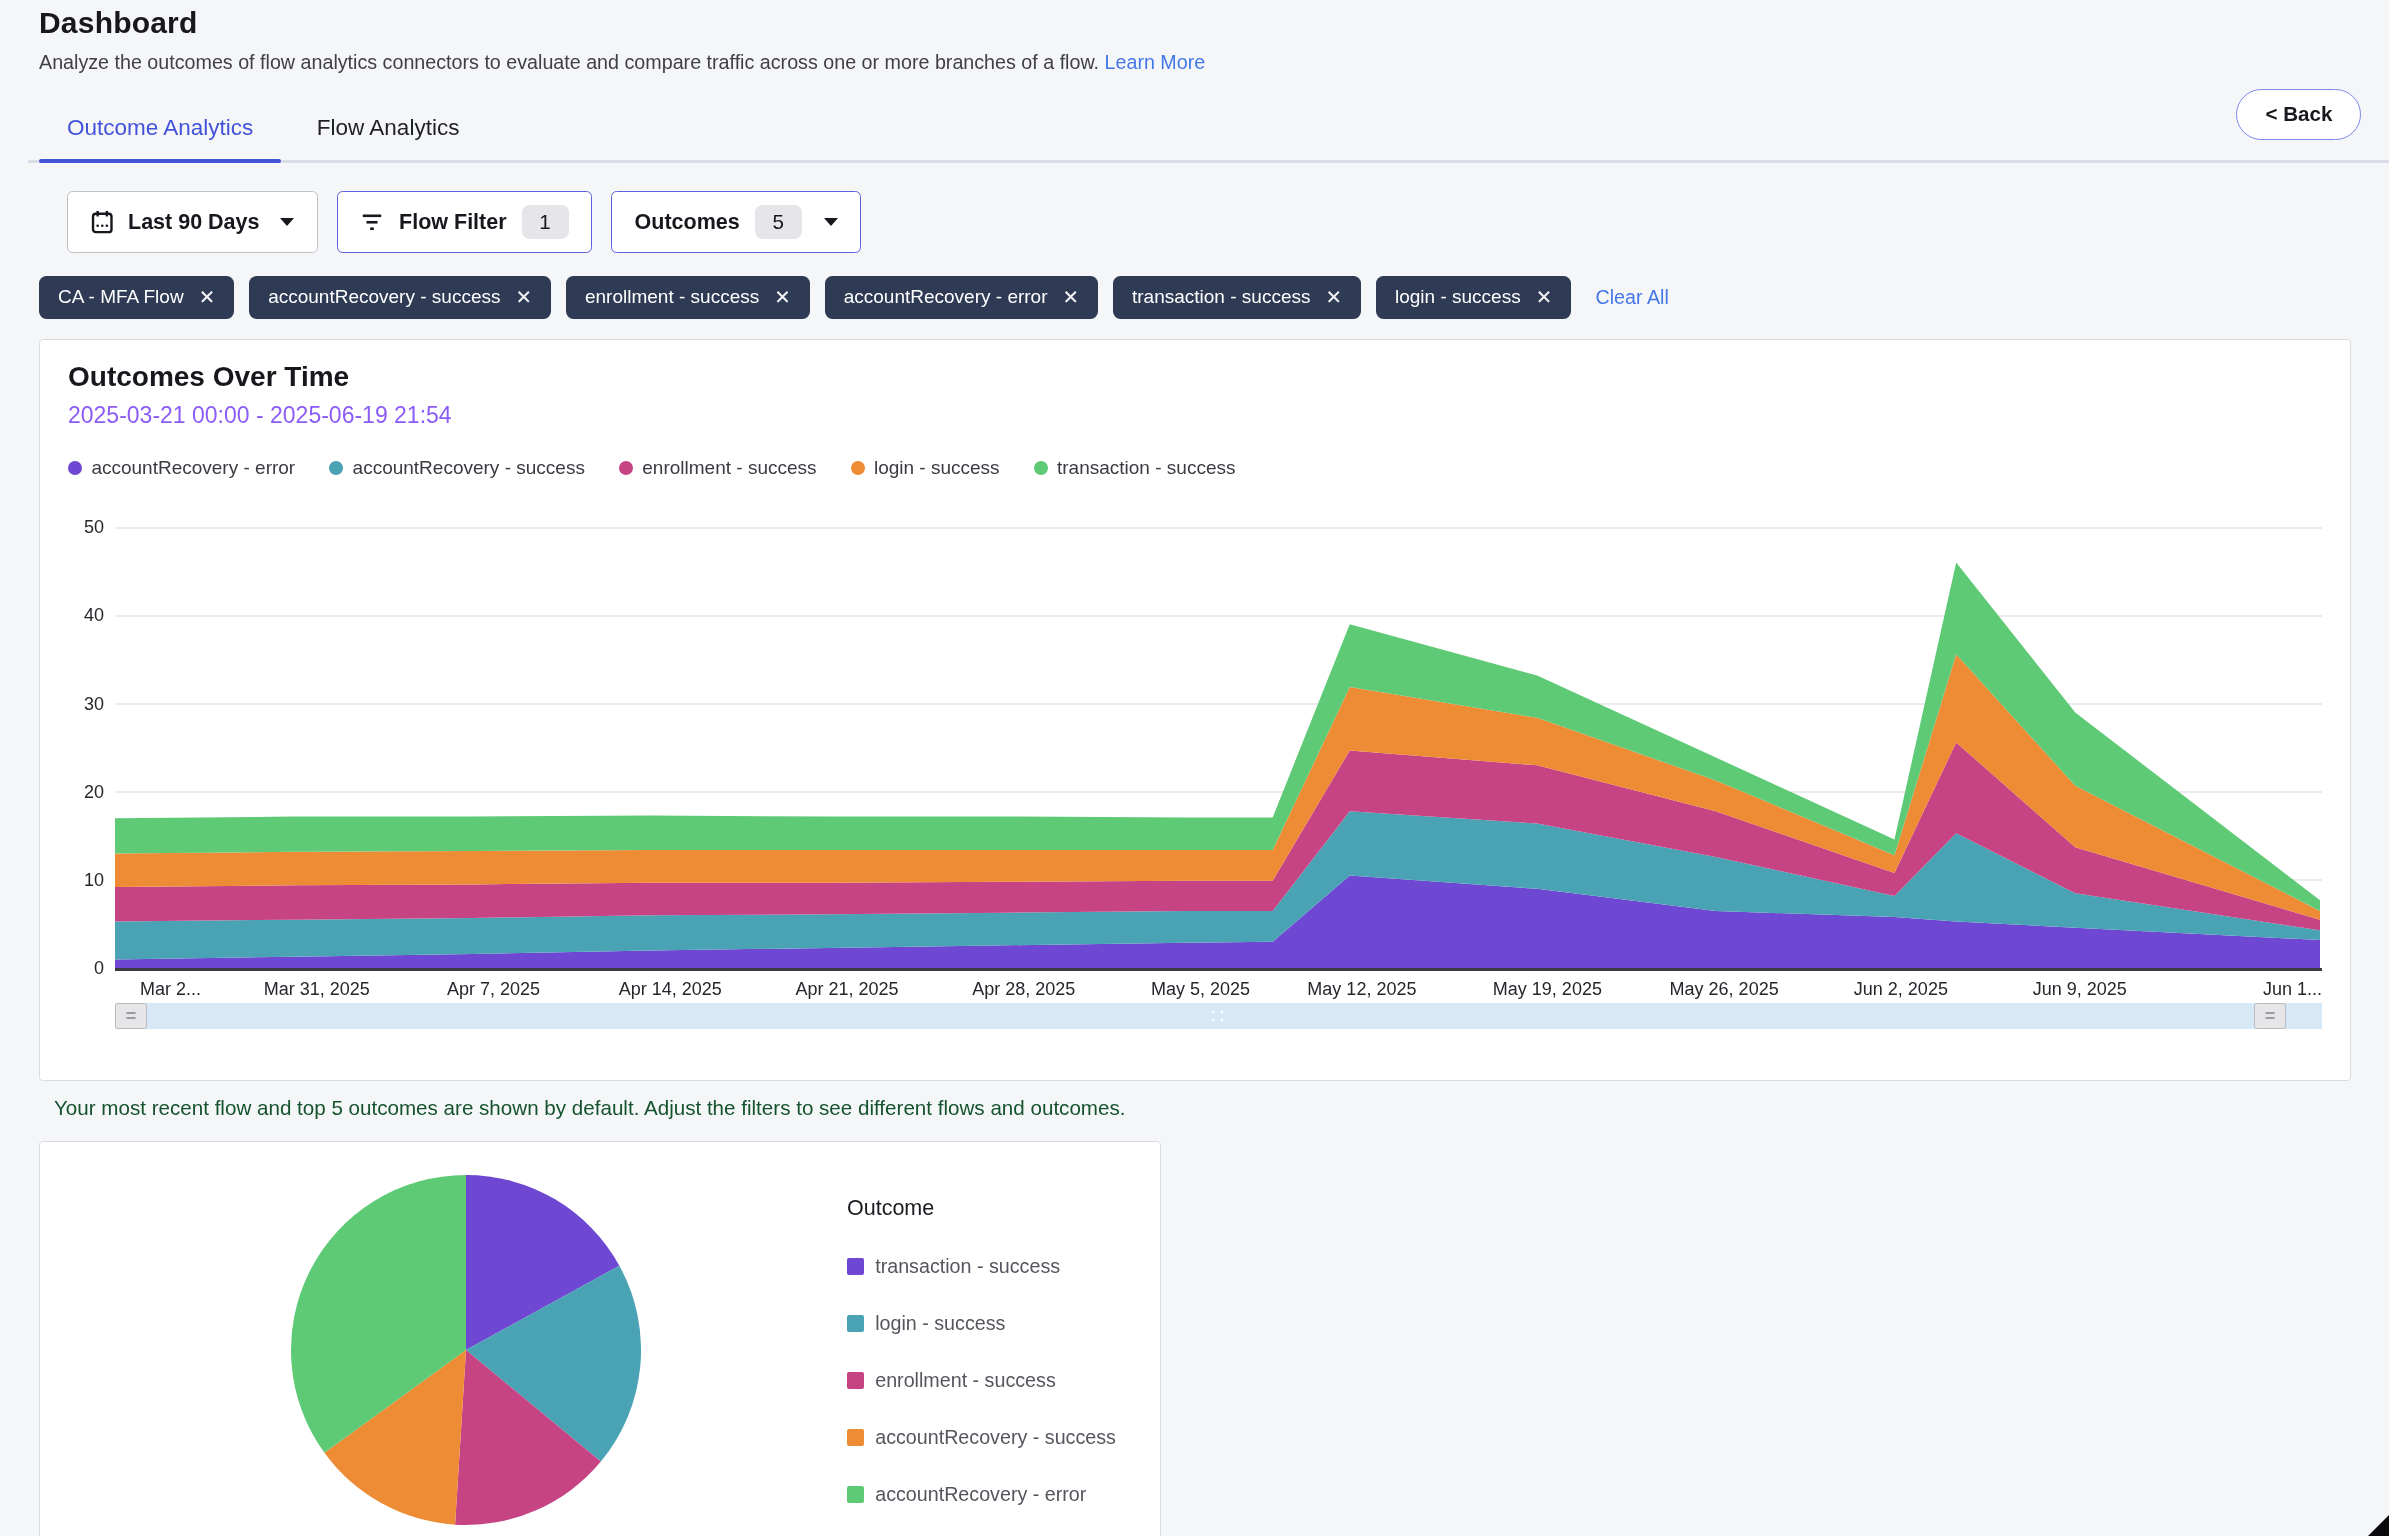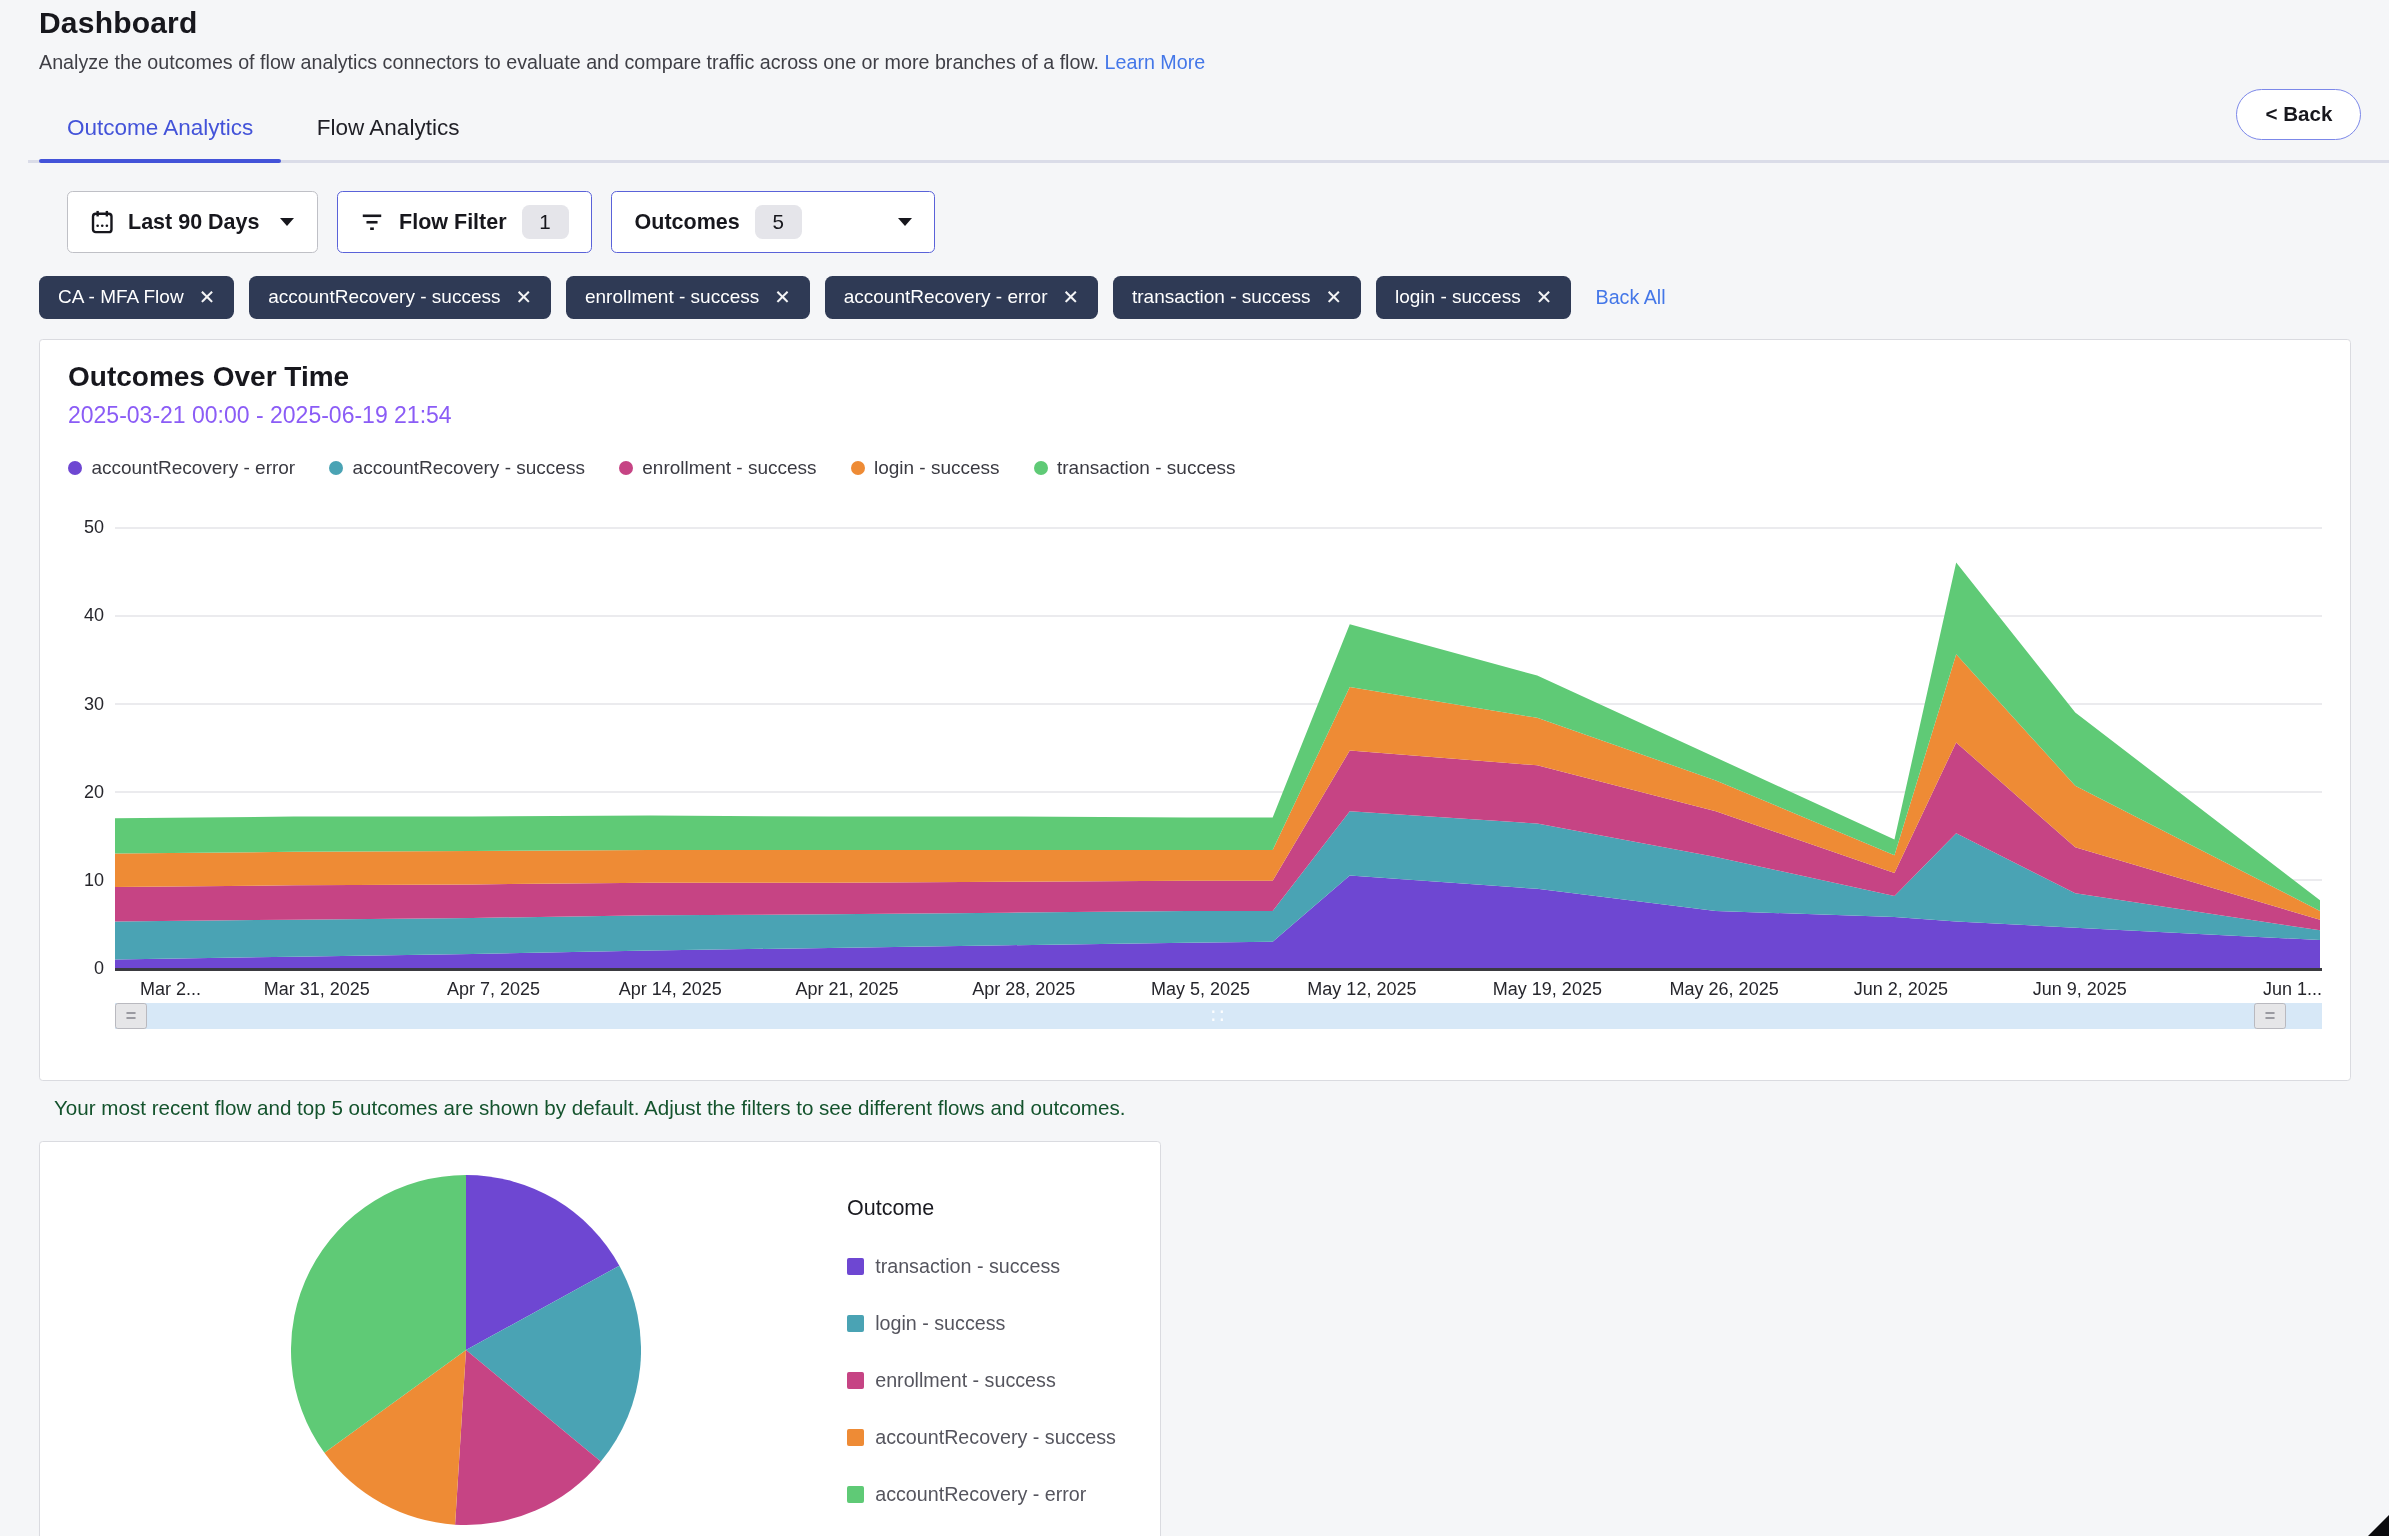--- a/index.html
+++ b/index.html
@@ -39,21 +39,21 @@
     height:62px;background:#fff;border-radius:5.6px;display:flex;align-items:center;
     padding:0 22.5px;gap:15px;cursor:pointer;font-size:21.5px;font-weight:700;color:#17171d;
     border:1.9px solid #bfc0c6;box-sizing:border-box;
   }
   .fbtn.blue{border-color:#5a62d9;}
   .fbtn .badge{
     min-width:32px;height:34px;padding:0 7.5px;border-radius:7.5px;background:#e5e5ea;
     display:flex;align-items:center;justify-content:center;font-size:20.6px;font-weight:400;color:#17171d;
   }
   .caret{width:0;height:0;border-left:7.5px solid transparent;border-right:7.5px solid transparent;border-top:8.4px solid #17171d;margin-left:5.6px;}
-  .fbtn.outcomes{width:324px;text-align:right;}
+  .fbtn.outcomes{width:250px;text-align:right;}
   .fbtn.outcomes .caret{margin-left:auto;}
   .icn{display:flex;align-items:center;}
 
   
   .chips{display:flex;gap:15px;margin-top:22.5px;align-items:center;flex-wrap:nowrap;}
   .chip{
     height:43px;border-radius:7.5px;padding:0 19px;display:flex;align-items:center;gap:15px;
     color:#fff;font-size:19px;cursor:default;white-space:nowrap;
   }
   .chip .x{font-size:19.7px;opacity:.95;cursor:pointer;line-height:1;}
@@ -189,21 +189,21 @@
         <span class="x">✕</span>
       </div>
       <div class="chip" style="background-color: rgb(47, 58, 85);">
         <span>transaction - success</span>
         <span class="x">✕</span>
       </div>
       <div class="chip" style="background-color: rgb(47, 58, 85);">
         <span>login - success</span>
         <span class="x">✕</span>
       </div>
-      <span class="clear-all" style="color: rgb(68, 119, 232);">Back All</span>
+      <span class="clear-all" style="color: rgb(68, 119, 232);">Clear All</span>
     </div>
 
   <div class="card card1">
     <h2>Outcomes Over Time</h2>
     <div class="subtitle">2025-03-21 00:00 - 2025-06-19 21:54</div>
 
     <div class="alegend">
       <div class="item">
           <span class="dot" style="background-color: rgb(110, 71, 210);"></span>
           <span class="lbl">accountRecovery - error</span>

